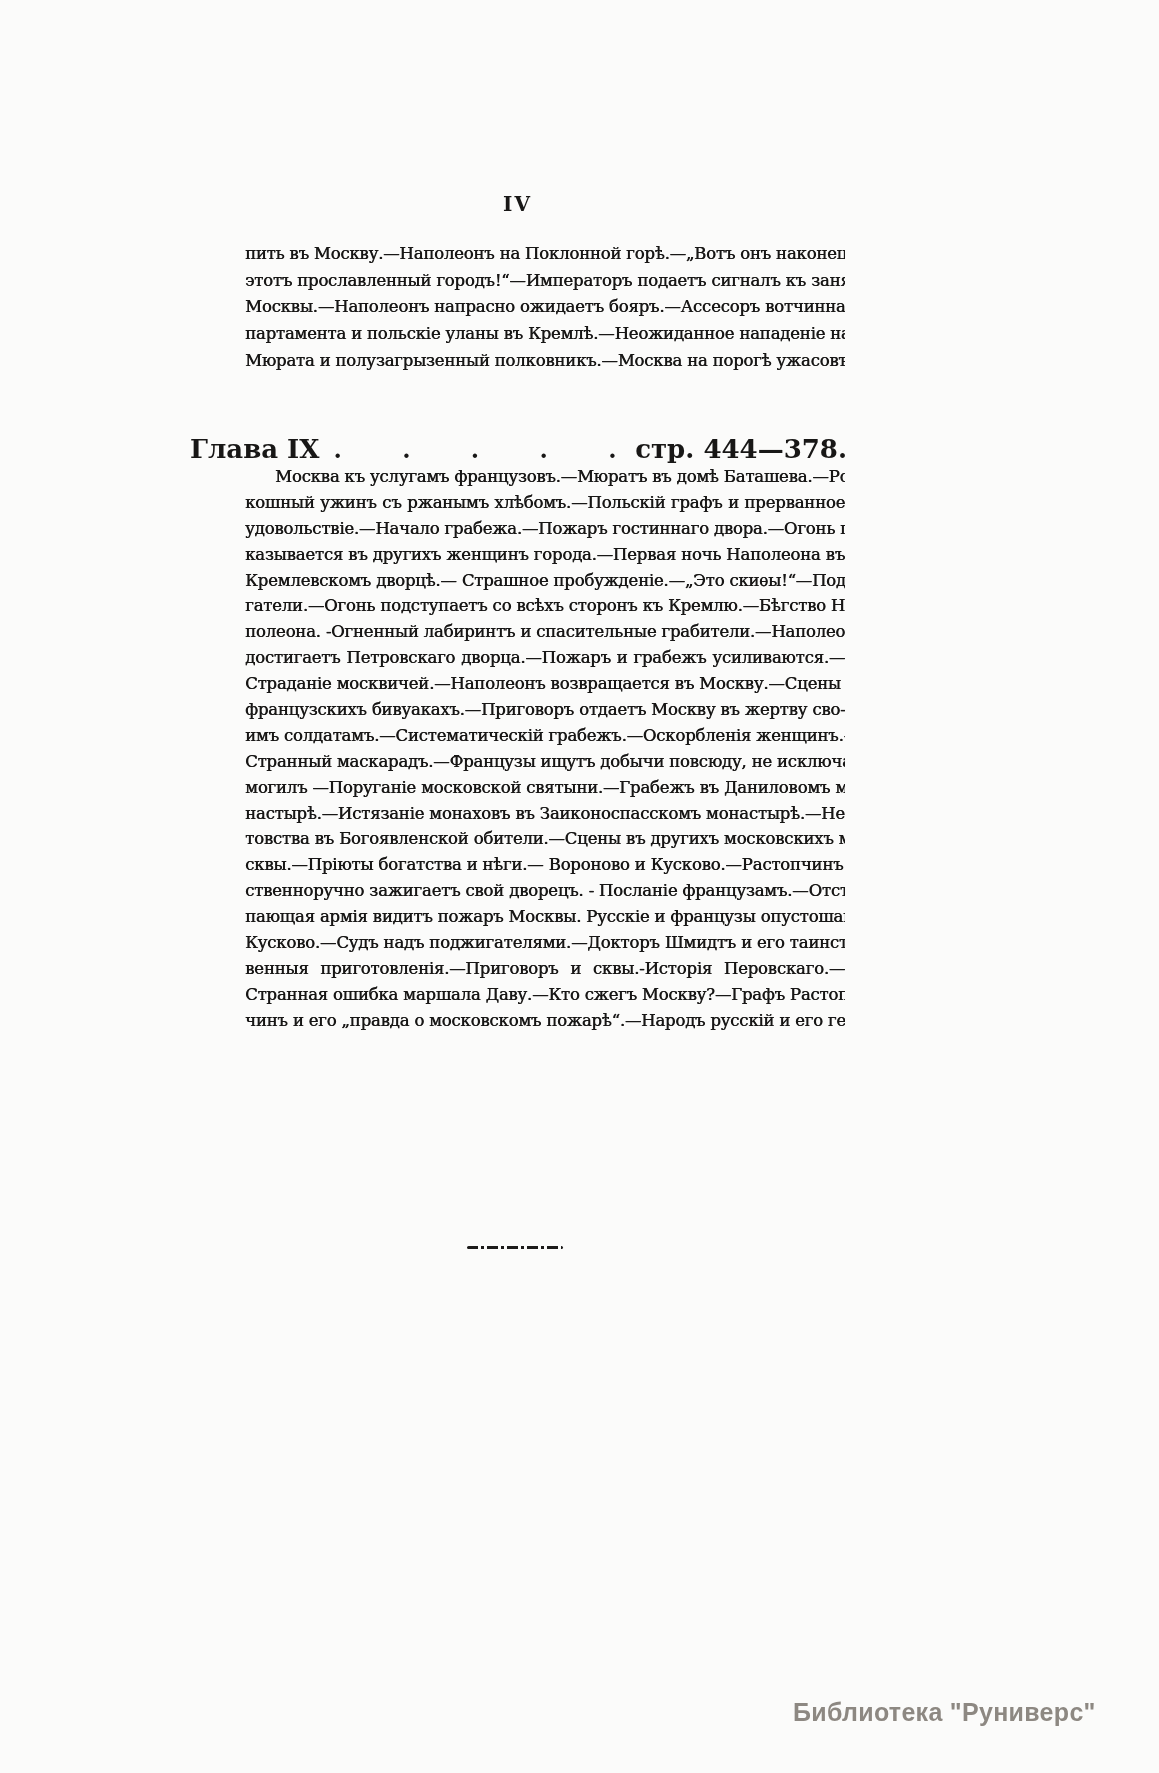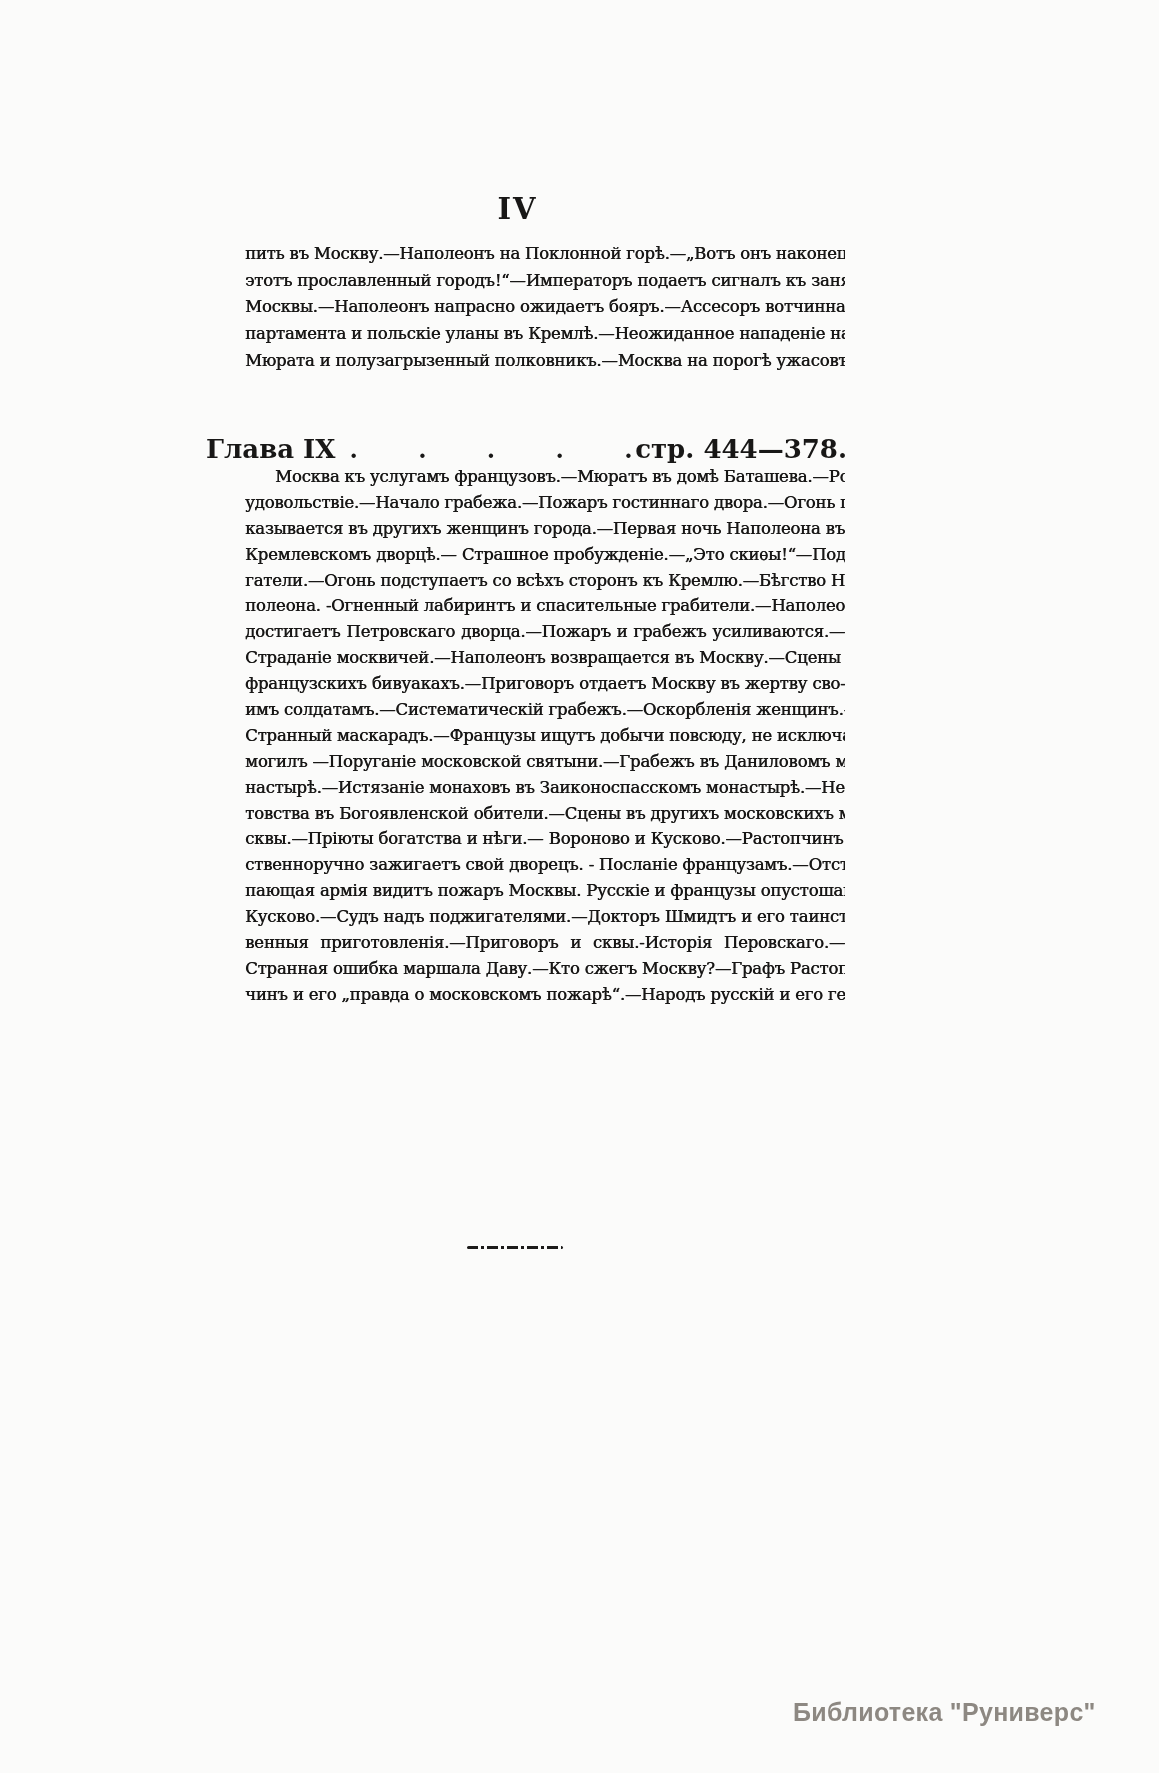--- a/index.html
+++ b/index.html
@@ -8,21 +8,21 @@
     background: #fbfbfa;
     position: relative;
     font-family: "DejaVu Serif", serif;
     color: #181716;
     overflow: hidden;
   }
   .page-number {
     position: absolute;
     left: 190px; top: 192px; width: 655px;
     text-align: center;
-    font-size: 29px; font-weight: bold;
+    font-size: 20px; font-weight: bold;
     letter-spacing: 2px;
   }
   .para {
     position: absolute;
     width: 600px;
     left: 245px;
   }
   .para .line {
     text-align: justify;
     text-align-last: justify;
@@ -40,21 +40,21 @@
   #para2 { top: 464px; }
   #para2 .line { line-height: 25.9px; height: 25.9px; }
   #para2 .line:first-child { text-indent: 30px; }
   .chapter-heading {
     position: absolute;
     left: 190px; top: 434px; width: 657px;
     display: flex;
     align-items: baseline;
     font-size: 26px; font-weight: bold;
   }
-  .chapter-heading .label { white-space: nowrap; margin-left: 16px; }
+  .chapter-heading .label { white-space: nowrap; }
   .chapter-heading .dots {
     flex: 1;
     overflow: hidden;
     white-space: nowrap;
     letter-spacing: 26px;
     padding-left: 14px;
     font-size: 24px;
     font-weight: bold;
   }
   .chapter-heading .pageref { white-space: nowrap; }
@@ -94,20 +94,21 @@
   </div>
 
 <div class="chapter-heading">
   <span class="label">Глава IX</span>
   <span class="dots">. . . . . . . . . . . .</span>
   <span class="pageref">стр. 444—378.</span>
 </div>
 
 <div id="para2" class="para">
     <div class="line">Москва къ услугамъ французовъ.—Мюратъ въ домѣ Баташева.—Рос-</div>
+    <div class="line">кошный ужинъ съ ржанымъ хлѣбомъ.—Польскій графъ и прерванное</div>
     <div class="line">удовольствіе.—Начало грабежа.—Пожаръ гостиннаго двора.—Огонь по-</div>
     <div class="line">казывается въ другихъ женщинъ города.—Первая ночь Наполеона въ</div>
     <div class="line">Кремлевскомъ дворцѣ.— Страшное пробужденіе.—„Это скиѳы!“—Поджи-</div>
     <div class="line">гатели.—Огонь подступаетъ со всѣхъ сторонъ къ Кремлю.—Бѣгство На-</div>
     <div class="line">полеона. -Огненный лабиринтъ и спасительные грабители.—Наполеонъ</div>
     <div class="line">достигаетъ Петровскаго дворца.—Пожаръ и грабежъ усиливаются.—</div>
     <div class="line">Страданіе москвичей.—Наполеонъ возвращается въ Москву.—Сцены на</div>
     <div class="line">французскихъ бивуакахъ.—Приговоръ отдаетъ Москву въ жертву сво-</div>
     <div class="line">имъ солдатамъ.—Систематическій грабежъ.—Оскорбленія женщинъ.—</div>
     <div class="line">Странный маскарадъ.—Французы ищутъ добычи повсюду, не исключая и</div>

